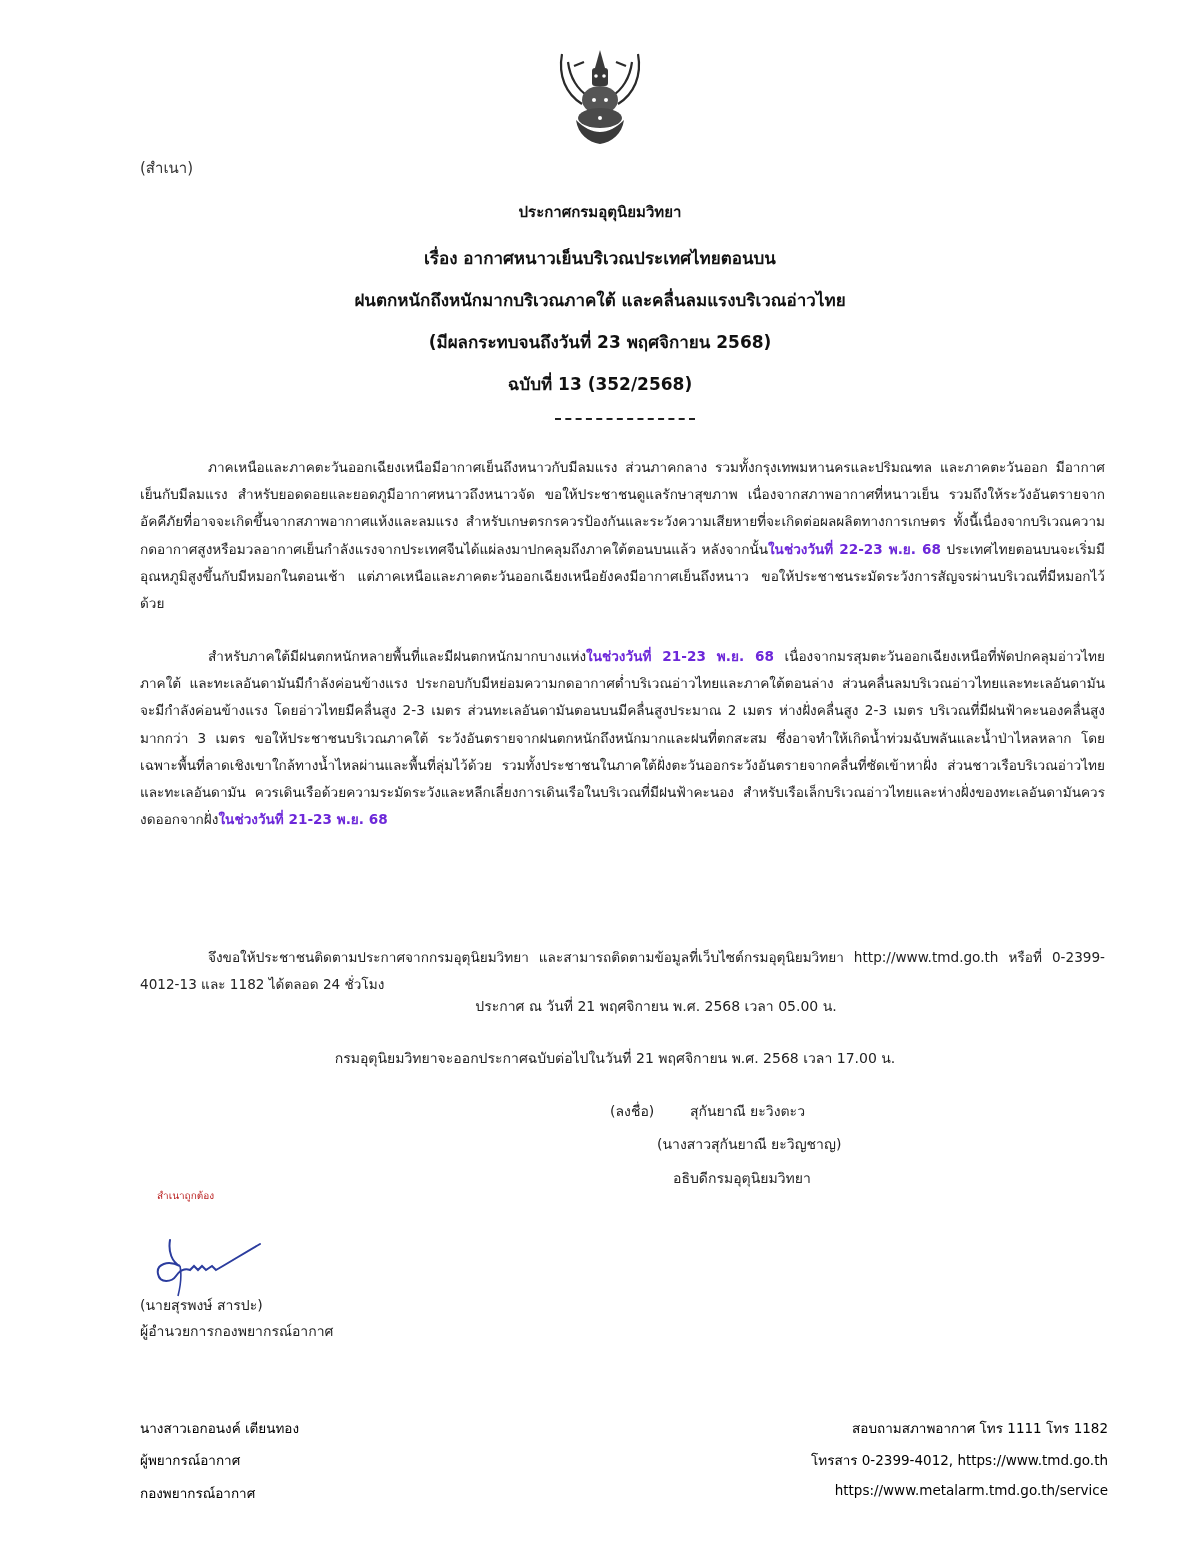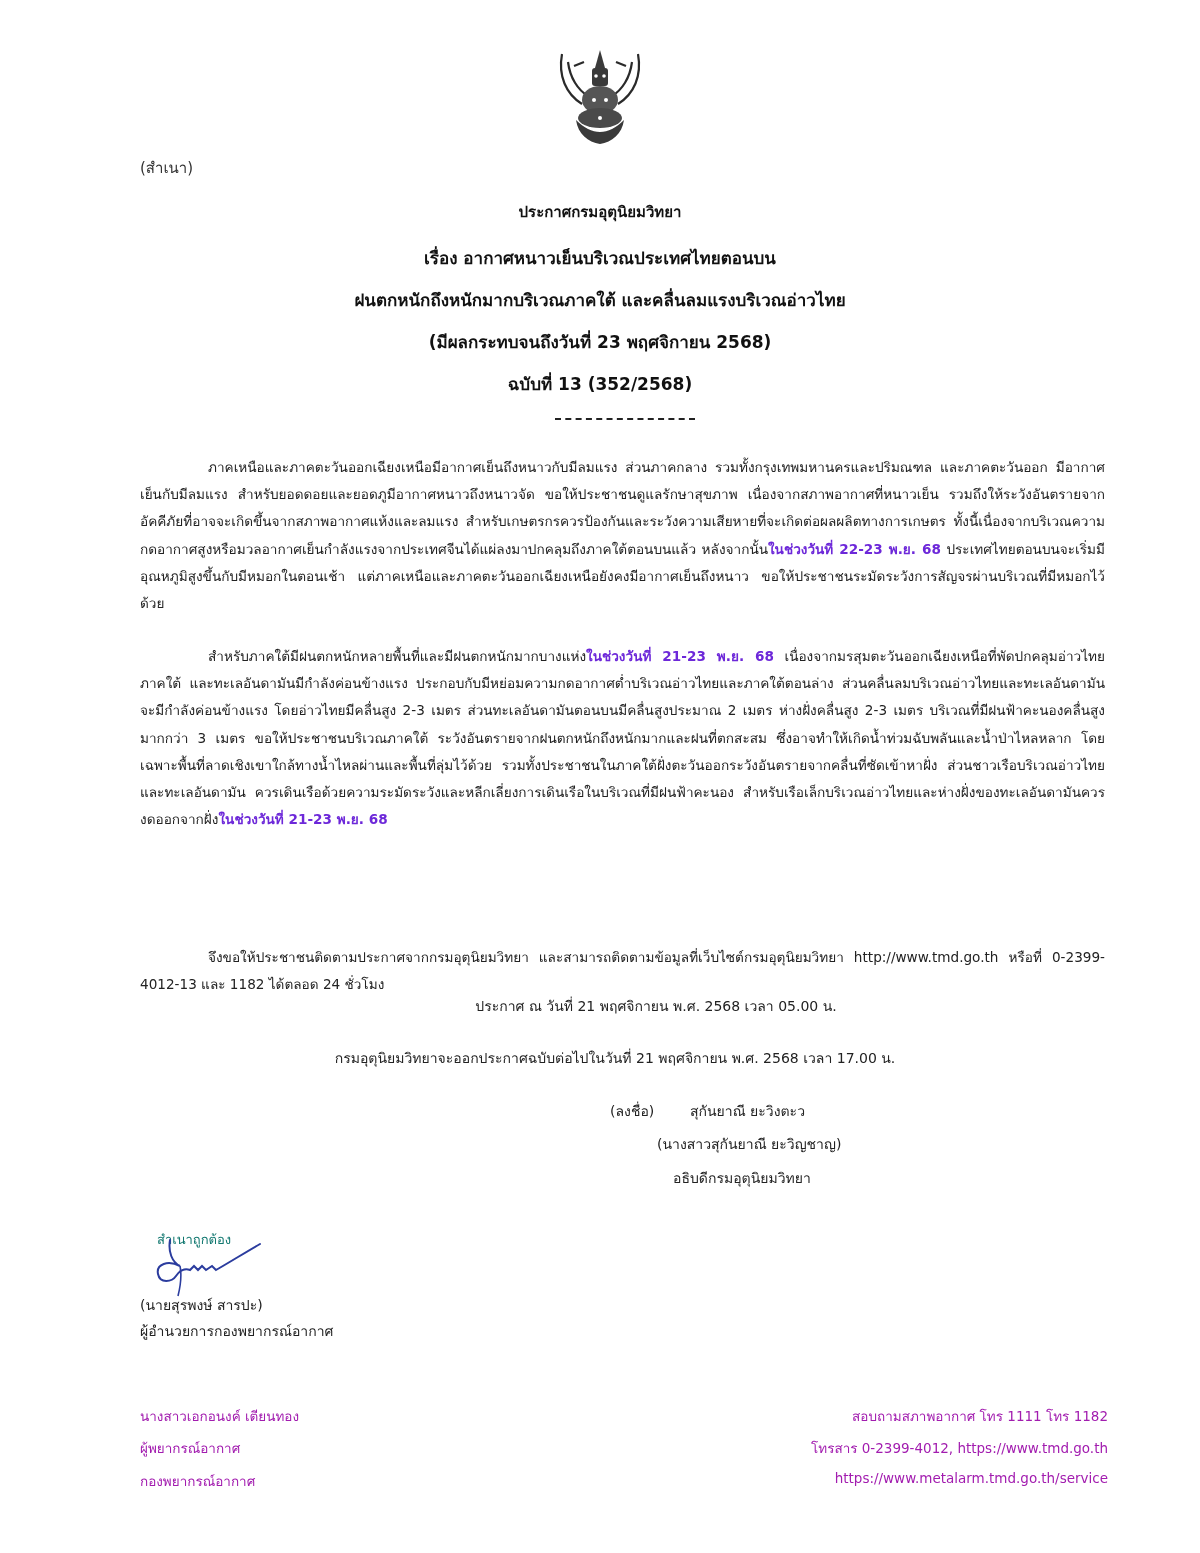--- a/index.html
+++ b/index.html
@@ -43,25 +43,25 @@
     position: absolute; left: 100px; width: 1000px; text-align: center;
     font-size: 14px; color: #222;
   }
   .issued-1 { top: 995px; left: 156px; }
   .issued-2 { top: 1027px; left: 115px; margin-top: 20px; }
   .sign-block { position: absolute; font-size: 14px; color: #222; }
   .sign-label { left: 610px; top: 1100px; }
   .sign-name { left: 690px; top: 1100px; }
   .sign-fullname { left: 657px; top: 1133px; }
   .sign-title { left: 673px; top: 1167px; }
-  .certify { position: absolute; left: 157px; top: 1229px; font-size: 13px; color: #0f766e; }
+  .certify { position: absolute; left: 157px; top: 1188px; font-size: 10px; color: #b91c1c; }
   .signature { position: absolute; left: 150px; top: 1232px; width: 120px; height: 65px; }
   .certifier-name { position: absolute; left: 140px; top: 1294px; font-size: 14px; color: #222; }
   .certifier-title { position: absolute; left: 140px; top: 1320px; font-size: 14px; color: #222; }
-  .footer-left, .footer-right { position: absolute; font-size: 13.5px; color: #a21caf; }
+  .footer-left, .footer-right { position: absolute; font-size: 13.5px; color: #000000; margin-top: 12px; }
   .footer-left { left: 140px; }
   .footer-right { right: 92px; text-align: right; }
   .fl1, .fr1 { top: 1405px; }
   .fl2, .fr2 { top: 1437px; }
   .fl3, .fr3 { top: 1470px; }
 </style>
 </head>
 <body>
 
 <div class="page">

